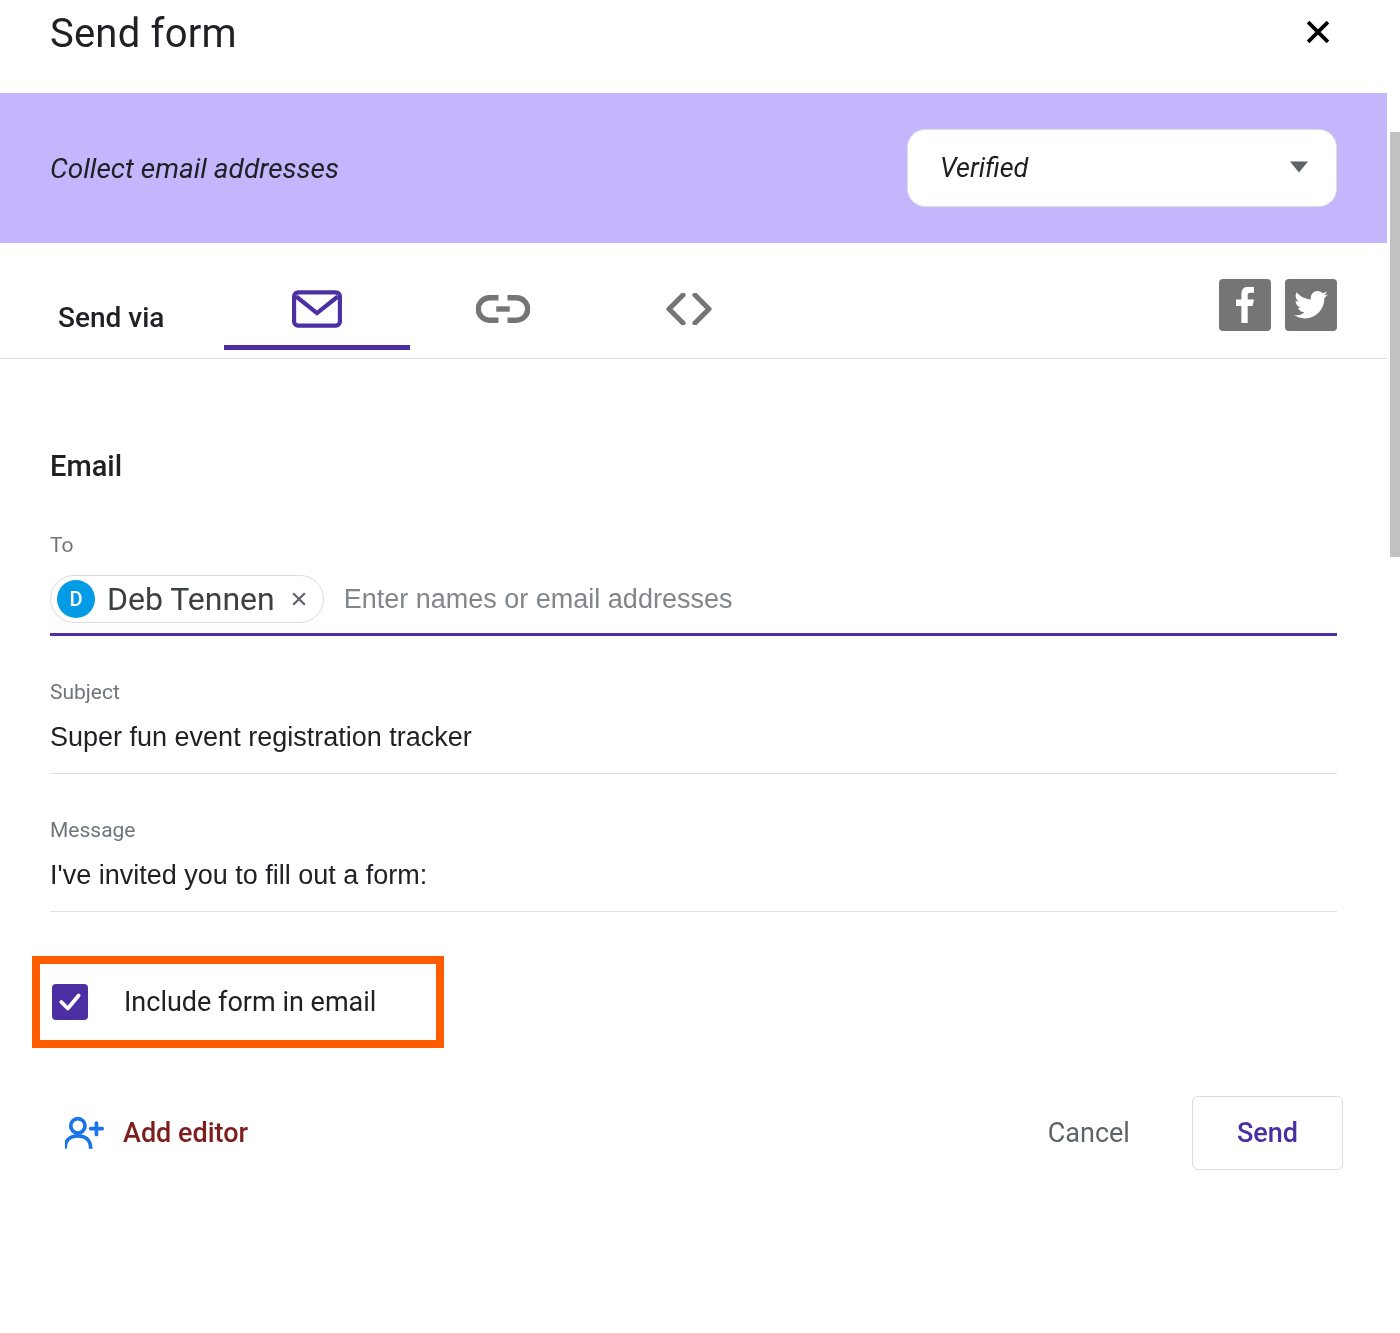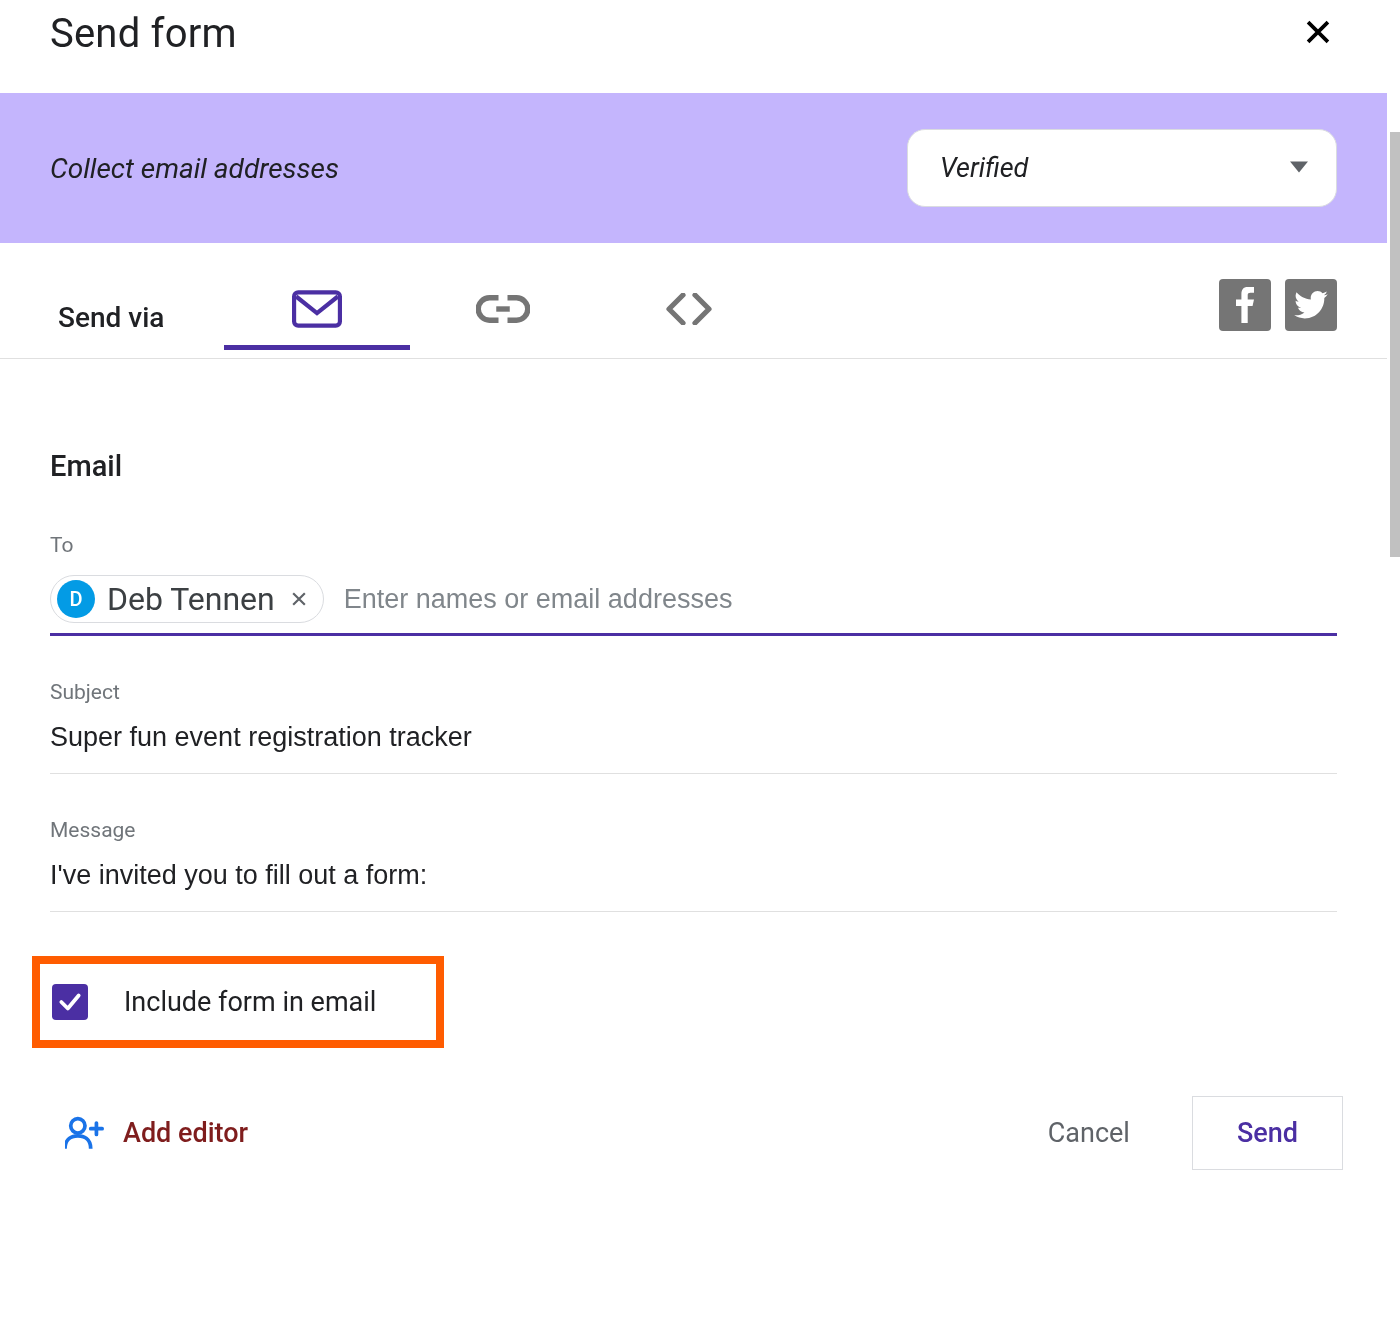--- a/index.html
+++ b/index.html
@@ -107,21 +107,21 @@
   }
   .add-editor {
     display: inline-flex; align-items: center; gap: 18px; color: #7f1d1d;
     font-size: 27px; cursor: pointer; font-weight: 500;
   }
   .footer-right { display: flex; align-items: center; gap: 38px; }
   .btn-text {
     font-size: 27px; color: #5f6368; cursor: pointer; padding: 18px 24px;
   }
   .btn-send {
-    font-size: 27px; color: #4b2fa3; border: 1px solid #dadce0; border-radius: 0;
+    font-size: 27px; color: #4b2fa3; border: 1px solid #dadce0; border-radius: 6px;
     padding: 20px 44px; cursor: pointer; background: #fff; font-weight: 500;
   }
   .social-box {
     width: 52px; height: 52px; background: #757575; border-radius: 4px;
     display: flex; align-items: center; justify-content: center; cursor: pointer;
   }
 </style>
 </head>
 <body>
 

